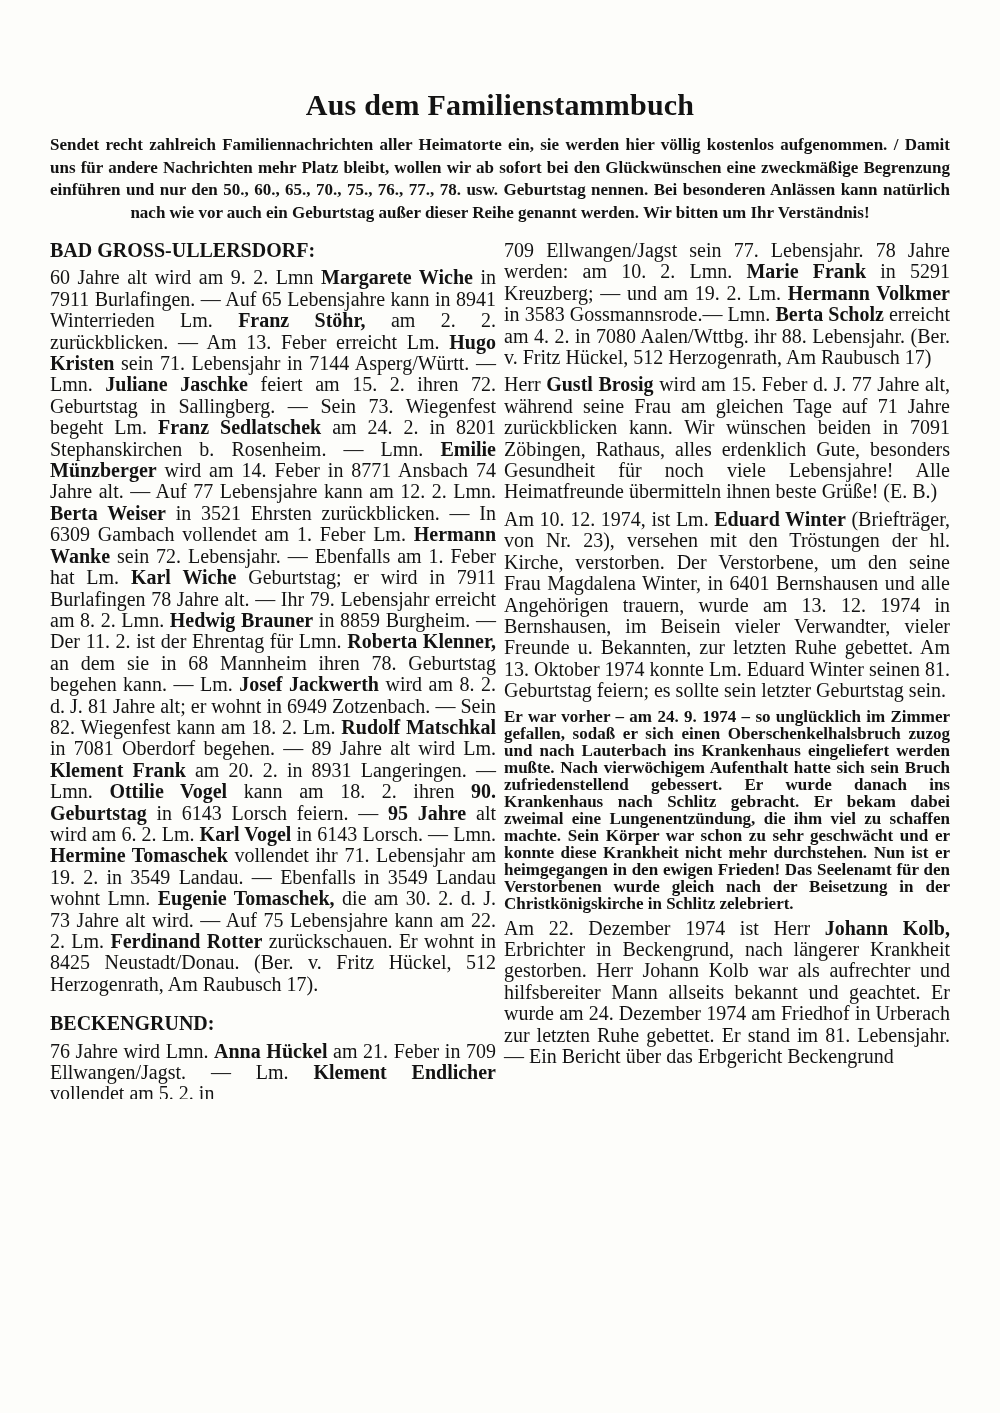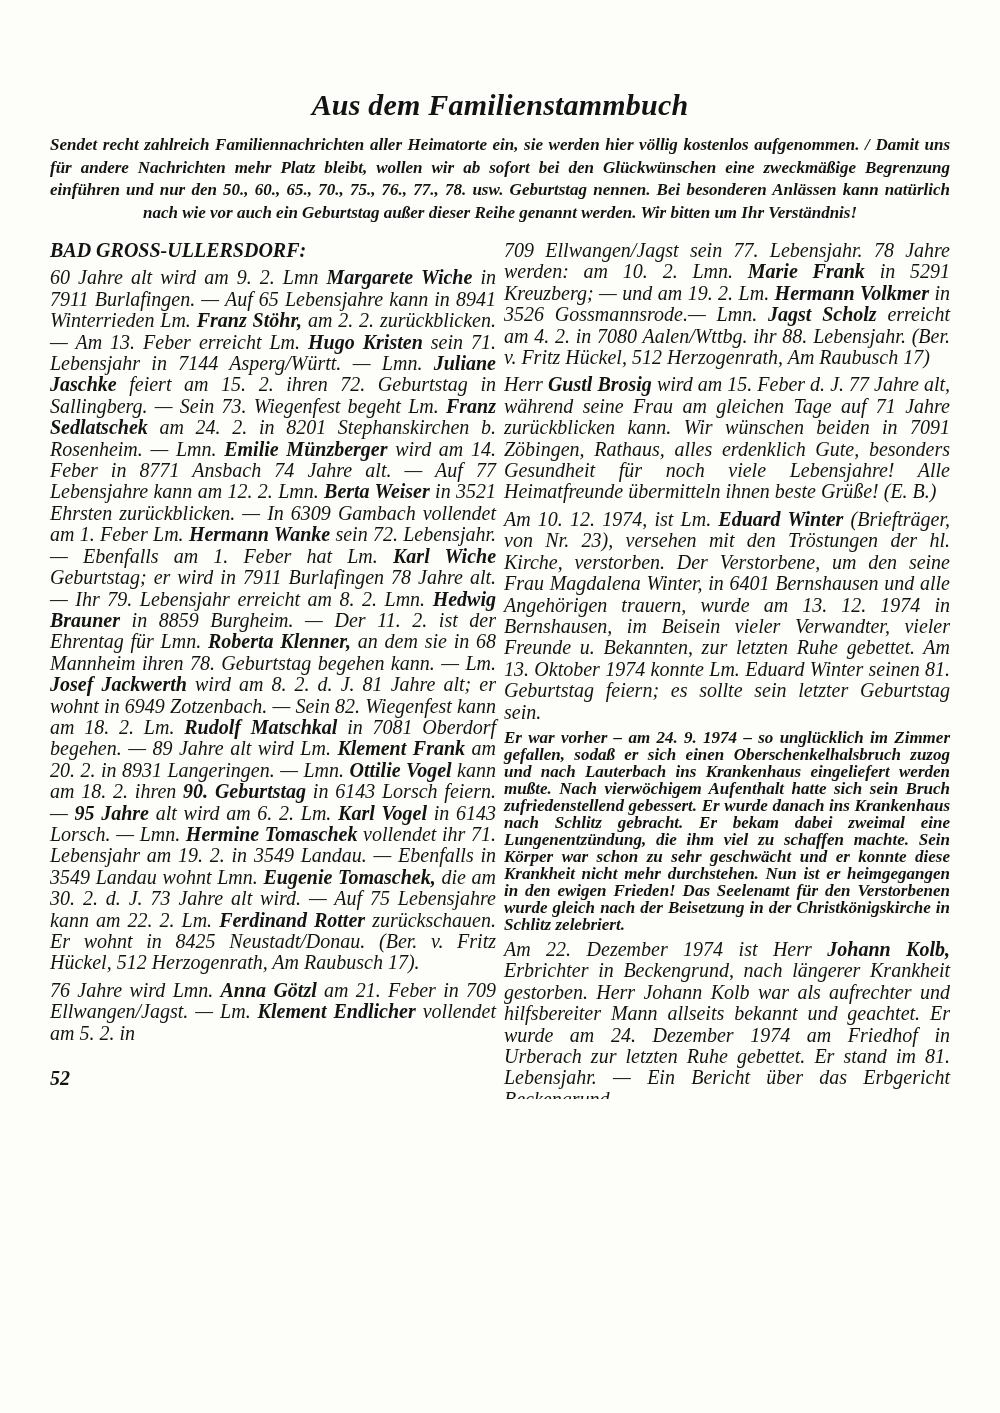--- a/index.html
+++ b/index.html
@@ -10,21 +10,20 @@
   .sheet {
     width: 1000px;
     height: 1099px;
     box-sizing: border-box;
     background: #fdfdfa;
     color: #131313;
     font-family: "Liberation Serif", serif;
     padding: 88px 50px 0 50px;
     position: relative;
     overflow: hidden;
-    font-style: italic;
   }
   .title {
     font-size: 30px;
     font-weight: 700;
     text-align: center;
     margin: 0 0 12px 0;
     letter-spacing: 0.2px;
   }
   .intro {
     font-size: 17px;
@@ -82,27 +81,28 @@
   <h1 class="title">Aus dem Familienstammbuch</h1>
 
   <p class="intro"><span>Sendet recht zahlreich Familiennachrichten aller Heimatorte ein, sie werden hier völlig kostenlos aufgenommen. / Damit uns für andere Nachrichten mehr Platz bleibt, wollen wir ab sofort bei den Glückwünschen eine zweckmäßige Begrenzung einführen und nur den 50., 60., 65., 70., 75., 76., 77., 78. usw. Geburtstag nennen. Bei besonderen Anlässen kann natürlich nach wie vor auch ein Geburtstag außer dieser Reihe genannt werden. Wir bitten um Ihr Verständnis!</span></p>
 
   <div class="columns">
 
     <div class="col">
       <h2 class="section-heading">BAD GROSS-ULLERSDORF:</h2>
       <p class="body"><span>60 Jahre alt wird am 9. 2. Lmn </span><b>Margarete Wiche</b><span> in 7911 Burlafingen. — Auf 65 Lebensjahre kann in 8941 Winterrieden Lm. </span><b>Franz Stöhr,</b><span> am 2. 2. zurückblicken. — Am 13. Feber erreicht Lm. </span><b>Hugo Kristen</b><span> sein 71. Lebensjahr in 7144 Asperg/Württ. — Lmn. </span><b>Juliane Jaschke</b><span> feiert am 15. 2. ihren 72. Geburtstag in Sallingberg. — Sein 73. Wiegenfest begeht Lm. </span><b>Franz Sedlatschek</b><span> am 24. 2. in 8201 Stephanskirchen b. Rosenheim. — Lmn. </span><b>Emilie Münzberger</b><span> wird am 14. Feber in 8771 Ansbach 74 Jahre alt. — Auf 77 Lebensjahre kann am 12. 2. Lmn. </span><b>Berta Weiser</b><span> in 3521 Ehrsten zurückblicken. — In 6309 Gambach vollendet am 1. Feber Lm. </span><b>Hermann Wanke</b><span> sein 72. Lebensjahr. — Ebenfalls am 1. Feber hat Lm. </span><b>Karl Wiche</b><span> Geburtstag; er wird in 7911 Burlafingen 78 Jahre alt. — Ihr 79. Lebensjahr erreicht am 8. 2. Lmn. </span><b>Hedwig Brauner</b><span> in 8859 Burgheim. — Der 11. 2. ist der Ehrentag für Lmn. </span><b>Roberta Klenner,</b><span> an dem sie in 68 Mannheim ihren 78. Geburtstag begehen kann. — Lm. </span><b>Josef Jackwerth</b><span> wird am 8. 2. d. J. 81 Jahre alt; er wohnt in 6949 Zotzenbach. — Sein 82. Wiegenfest kann am 18. 2. Lm. </span><b>Rudolf Matschkal</b><span> in 7081 Oberdorf begehen. — 89 Jahre alt wird Lm. </span><b>Klement Frank</b><span> am 20. 2. in 8931 Langeringen. — Lmn. </span><b>Ottilie Vogel</b><span> kann am 18. 2. ihren </span><b>90. Geburtstag</b><span> in 6143 Lorsch feiern. — </span><b>95 Jahre</b><span> alt wird am 6. 2. Lm. </span><b>Karl Vogel</b><span> in 6143 Lorsch. — Lmn. </span><b>Hermine Tomaschek</b><span> vollendet ihr 71. Lebensjahr am 19. 2. in 3549 Landau. — Ebenfalls in 3549 Landau wohnt Lmn. </span><b>Eugenie Tomaschek,</b><span> die am 30. 2. d. J. 73 Jahre alt wird. — Auf 75 Lebensjahre kann am 22. 2. Lm. </span><b>Ferdinand Rotter</b><span> zurückschauen. Er wohnt in 8425 Neustadt/Donau. (Ber. v. Fritz Hückel, 512 Herzogenrath, Am Raubusch 17).</span></p>
 
-      <p class="body"><span>76 Jahre wird Lmn. </span><b>Anna Götzl</b><span> am 21. Feber in 709 Ellwangen/Jagst. — Lm. </span><b>Klement Endlicher</b><span> vollendet am 5. 2. in</span></p>
+      <h2 class="section-heading spaced">BECKENGRUND:</h2>
+      <p class="body"><span>76 Jahre wird Lmn. </span><b>Anna Hückel</b><span> am 21. Feber in 709 Ellwangen/Jagst. — Lm. </span><b>Klement Endlicher</b><span> vollendet am 5. 2. in</span></p>
 
       <div class="pageno">52</div>
     </div>
 
     <div class="col">
-      <p class="body"><span>709 Ellwangen/Jagst sein 77. Lebensjahr. 78 Jahre werden: am 10. 2. Lmn. </span><b>Marie Frank</b><span> in 5291 Kreuzberg; — und am 19. 2. Lm. </span><b>Hermann Volkmer</b><span> in 3526 Gossmannsrode.— Lmn. </span><b>Jagst Scholz</b><span> erreicht am 4. 2. in 7080 Aalen/Wttbg. ihr 88. Lebensjahr. (Ber. v. Fritz Hückel, 512 Herzogenrath, Am Raubusch 17)</span></p>
+      <p class="body"><span>709 Ellwangen/Jagst sein 77. Lebensjahr. 78 Jahre werden: am 10. 2. Lmn. </span><b>Marie Frank</b><span> in 5291 Kreuzberg; — und am 19. 2. Lm. </span><b>Hermann Volkmer</b><span> in 3583 Gossmannsrode.— Lmn. </span><b>Berta Scholz</b><span> erreicht am 4. 2. in 7080 Aalen/Wttbg. ihr 88. Lebensjahr. (Ber. v. Fritz Hückel, 512 Herzogenrath, Am Raubusch 17)</span></p>
       <p class="body"><span>Herr </span><b>Gustl Brosig</b><span> wird am 15. Feber d. J. 77 Jahre alt, während seine Frau am gleichen Tage auf 71 Jahre zurückblicken kann. Wir wünschen beiden in 7091 Zöbingen, Rathaus, alles erdenklich Gute, besonders Gesundheit für noch viele Lebensjahre! Alle Heimatfreunde übermitteln ihnen beste Grüße! (E. B.)</span></p>
       <p class="body"><span>Am 10. 12. 1974, ist Lm. </span><b>Eduard Winter</b><span> (Briefträger, von Nr. 23), versehen mit den Tröstungen der hl. Kirche, verstorben. Der Verstorbene, um den seine Frau Magdalena Winter, in 6401 Bernshausen und alle Angehörigen trauern, wurde am 13. 12. 1974 in Bernshausen, im Beisein vieler Verwandter, vieler Freunde u. Bekannten, zur letzten Ruhe gebettet. Am 13. Oktober 1974 konnte Lm. Eduard Winter seinen 81. Geburtstag feiern; es sollte sein letzter Geburtstag sein.</span></p>
       <p class="body small"><span>Er war vorher – am 24. 9. 1974 – so unglücklich im Zimmer gefallen, sodaß er sich einen Oberschenkelhalsbruch zuzog und nach Lauterbach ins Krankenhaus eingeliefert werden mußte. Nach vierwöchigem Aufenthalt hatte sich sein Bruch zufriedenstellend gebessert. Er wurde danach ins Krankenhaus nach Schlitz gebracht. Er bekam dabei zweimal eine Lungenentzündung, die ihm viel zu schaffen machte. Sein Körper war schon zu sehr geschwächt und er konnte diese Krankheit nicht mehr durchstehen. Nun ist er heimgegangen in den ewigen Frieden! Das Seelenamt für den Verstorbenen wurde gleich nach der Beisetzung in der Christkönigskirche in Schlitz zelebriert.</span></p>
       <p class="body"><span>Am 22. Dezember 1974 ist Herr </span><b>Johann Kolb,</b><span> Erbrichter in Beckengrund, nach längerer Krankheit gestorben. Herr Johann Kolb war als aufrechter und hilfsbereiter Mann allseits bekannt und geachtet. Er wurde am 24. Dezember 1974 am Friedhof in Urberach zur letzten Ruhe gebettet. Er stand im 81. Lebensjahr. — Ein Bericht über das Erbgericht Beckengrund</span></p>
     </div>
 
   </div>
 
 </div>
 

